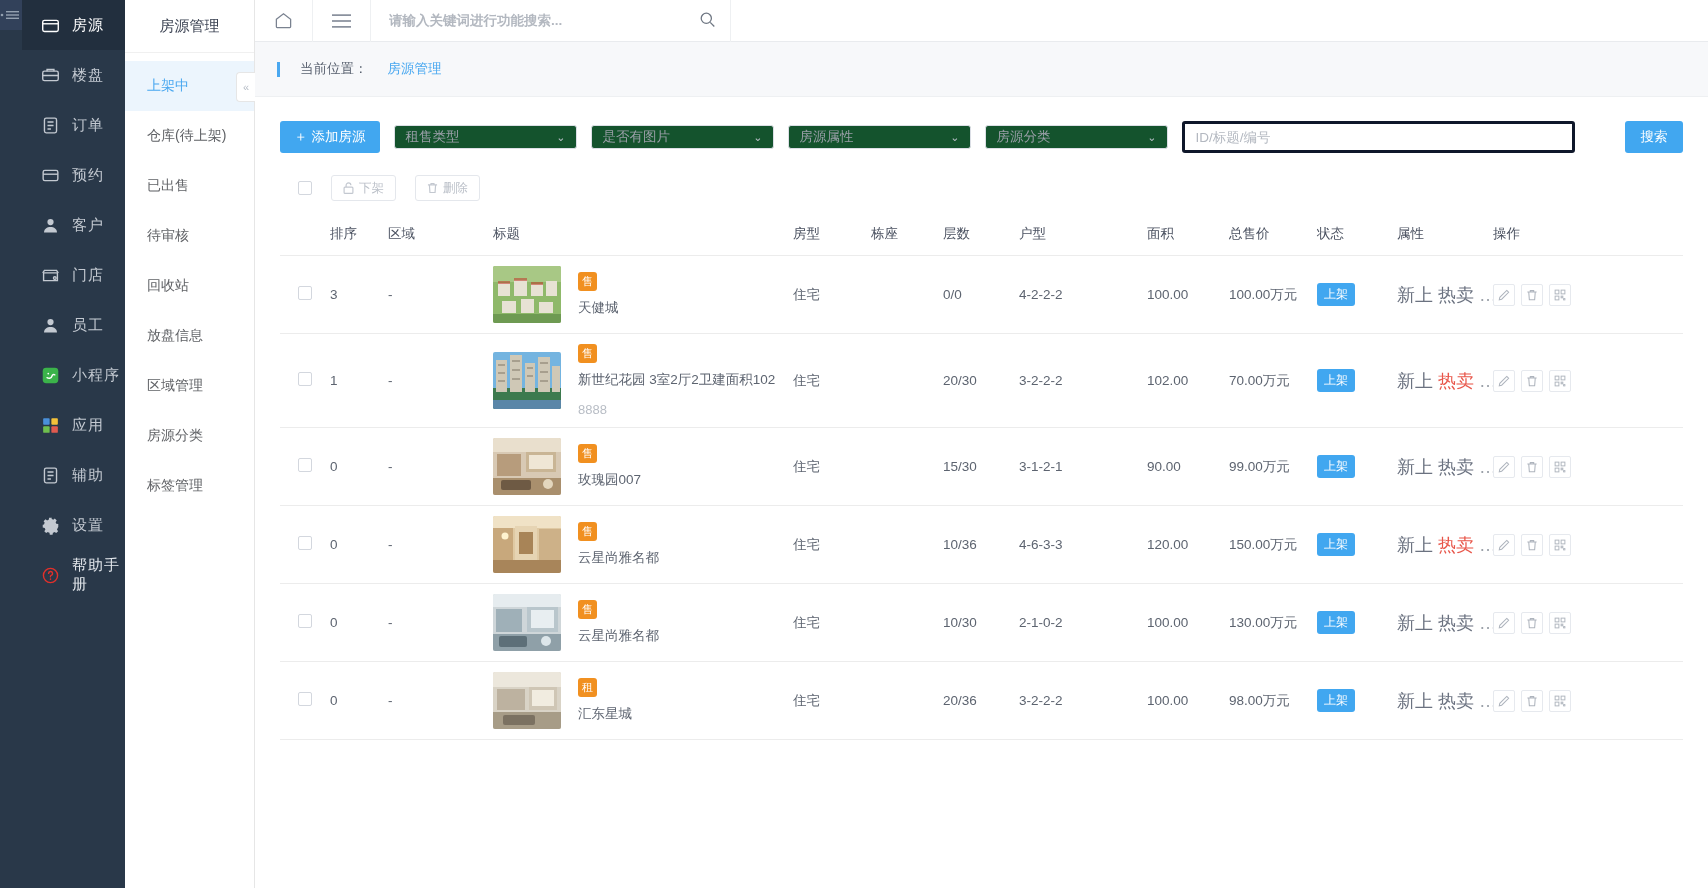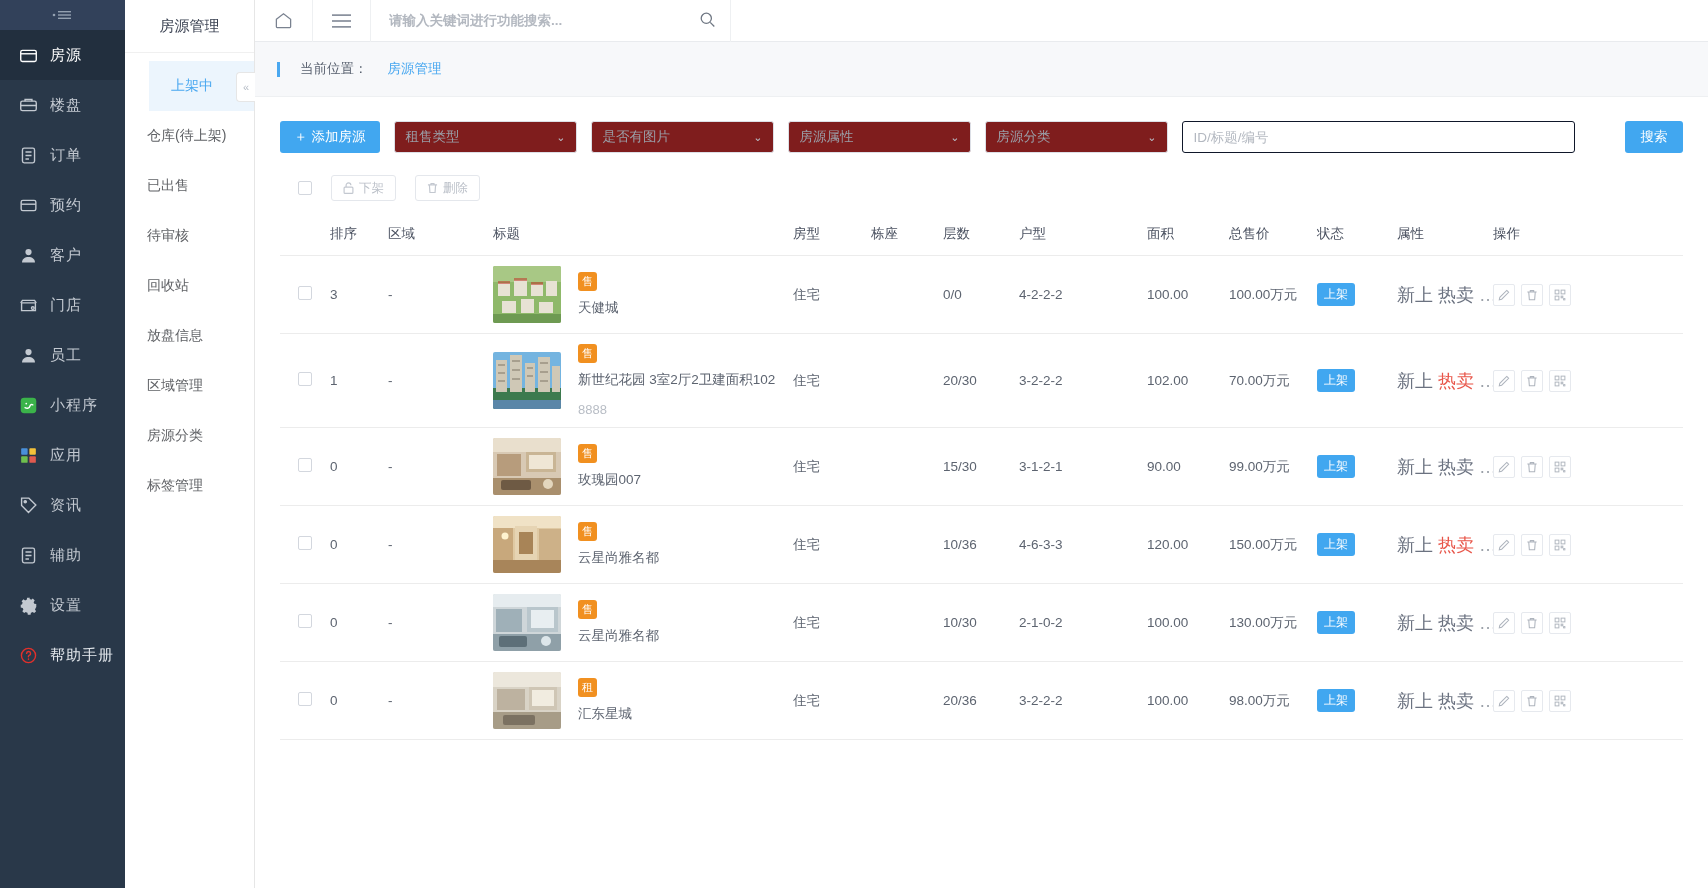--- a/index.html
+++ b/index.html
@@ -4,37 +4,37 @@
 <style>
   * { box-sizing: border-box; margin:0; padding:0; }
   html,body { width:1708px; height:888px; }
   body {
     font-family: "Liberation Sans", "DejaVu Sans", sans-serif;
     font-size:14px; color:#333; background:#fff; overflow:hidden;
   }
   .app { display:flex; width:1708px; height:888px; }
 
   
-  .sidebar { width:125px; background:#293849; flex:0 0 125px; display:flex; flex-direction:column; }
+  .sidebar { width:125px; background:#293849; flex:0 0 125px; display:flex; flex-direction:row; }
   .sb-collapse { height:30px; background:#32415a; display:flex; align-items:center; justify-content:center; color:#9aa6b5; font-size:13px; }
   .sb-collapse svg { display:block; }
   .sb-item { height:50px; display:flex; align-items:center; padding-left:18px; color:#c3c9d1; font-size:15px; gap:12px; cursor:pointer; }
   .sb-item.active { background:#222f3e; color:#fff; }
   .sb-item .ic { width:20px; height:20px; display:flex; align-items:center; justify-content:center; flex:0 0 20px; }
   .sb-item .ic svg { display:block; }
   .sb-item .lbl { letter-spacing:1px; }
   .sb-item.help { color:#d7dce2; }
   .sb-item.help .lbl { color:#e3e7ec; }
 
   
   .subnav { width:130px; flex:0 0 130px; background:#fff; border-right:1px solid #e6e6e6; position:relative; }
   .subnav-title { height:53px; display:flex; align-items:center; justify-content:center; font-size:15px; color:#3c4353; border-bottom:1px solid #f0f0f0; }
   .subnav-list { padding-top:8px; }
   .subnav-item { height:50px; display:flex; align-items:center; padding-left:22px; font-size:14px; color:#606266; cursor:pointer; }
-  .subnav-item.active { color:#4aa8f0; background:#ecf5fd;margin-left:24px; }
+  .subnav-item.active { color:#4aa8f0; background:#ecf5fd; }
   .collapse-tab {
     position:absolute; right:-1px; top:72px; width:19px; height:30px;
     background:#fff; border:1px solid #e6e6e6; border-right:none;
     border-radius:4px 0 0 4px; display:flex; align-items:center; justify-content:center;
     color:#b5bcc6; font-size:11px; cursor:pointer;
   }
 
   
   .main { flex:1; display:flex; flex-direction:column; min-width:0; background:#fff; }
   .topbar { height:42px; border-bottom:1px solid #e9ebee; display:flex; align-items:center; background:#fff; flex:0 0 42px; }
@@ -46,24 +46,24 @@
 
   .breadcrumb-bar { height:55px; background:#f7f8fa; display:flex; align-items:center; padding-left:22px; border-bottom:1px solid #eef0f2; flex:0 0 55px;}
   .bc-bar-inner { display:flex; align-items:center; gap:20px; }
   .bc-mark { width:3px; height:15px; background:#4aa8f0; display:inline-block; }
   .bc-text { font-size:13.5px; color:#5a6270; }
   .bc-link { font-size:13.5px; color:#4aa8f0; cursor:pointer; }
 
   .content { flex:1; padding:0 25px; overflow:hidden; background:#fff;}
   .filters { display:flex; align-items:center; padding:24px 0 16px 0; gap:14px; }
   .btn-add { background:#41a7f0; color:#fff; border:none; border-radius:3px; height:32px; padding:0 14px; font-size:13.5px; font-family:inherit; cursor:pointer; display:flex; align-items:center; gap:4px; }
-  .sel { position:relative; height:32px; border:1px solid #dcdfe6; border-radius:3px; display:flex; align-items:center; padding:0 28px 0 11px; font-size:13.5px; color:#9a9fa8; cursor:pointer; background:#7f1d1d; }
+  .sel { position:relative; height:24px; border:1px solid #dcdfe6; border-radius:3px; display:flex; align-items:center; padding:0 28px 0 11px; font-size:13.5px; color:#9a9fa8; cursor:pointer; background:#14532d; }
   .sel.w1 { width:183px; }
   .sel .chev { position:absolute; right:10px; color:#b9bec7; font-size:11px; }
-  .txt-input { height:32px; border:1px solid #0f172a; border-radius:3px; padding:0 11px; font-size:13.5px; font-family:inherit; color:#333; outline:none; flex:1; min-width:0; }
+  .txt-input { height:32px; border:3px solid #0f172a; border-radius:3px; padding:0 11px; font-size:13.5px; font-family:inherit; color:#333; outline:none; flex:1; min-width:0; }
   .txt-input::placeholder { color:#b3b8c0; }
   .btn-search { background:#41a7f0; color:#fff; border:none; border-radius:3px; height:32px; width:58px; font-size:13.5px; font-family:inherit; cursor:pointer;margin-left:36px; }
 
   .bulkbar { display:flex; align-items:center; gap:19px; padding:6px 0 12px 18px; }
   .chk { width:14px; height:14px; border:1px solid #d3d7de; border-radius:2px; background:#fff; cursor:pointer; display:inline-block; flex:0 0 14px;}
   .btn-ghost { height:26px; border:1px solid #e4e7ec; background:#fff; border-radius:3px; color:#bcc1c9; font-size:12.5px; font-family:inherit; padding:0 11px; display:flex; align-items:center; gap:5px; cursor:pointer; }
 
   
   table.grid { width:100%; border-collapse:collapse; table-layout:fixed; }
   table.grid th { font-weight:normal; color:#4a5160; font-size:13.5px; text-align:left; padding:12px 0; border-bottom:1px solid #ececec; }
@@ -190,29 +190,20 @@
         <div class="sb-item">
           <span class="ic">
             <svg width="19" height="19" viewBox="0 0 22 22">
               <rect x="2.5" y="2.5" width="7.5" height="7.5" rx="1" fill="#4a90d9"></rect>
               <rect x="12" y="2.5" width="7.5" height="7.5" rx="1" fill="#f3c13a"></rect>
               <rect x="2.5" y="12" width="7.5" height="7.5" rx="1" fill="#6fbf4e"></rect>
               <rect x="12" y="12" width="7.5" height="7.5" rx="1" fill="#e05a4f"></rect>
             </svg>
           </span>
           <span class="lbl">应用</span>
-        </div>
-        <div class="sb-item">
-          <span class="ic">
-            <svg width="19" height="19" viewBox="0 0 22 22" fill="none" stroke="currentColor" stroke-width="1.6">
-              <path d="M11.5 2.5 19.5 10.5 11 19 3 11V2.5z"></path>
-              <circle cx="7.2" cy="6.6" r="1.3" fill="currentColor"></circle>
-            </svg>
-          </span>
-          <span class="lbl">资讯</span>
         </div>
         <div class="sb-item">
           <span class="ic">
             <svg width="19" height="19" viewBox="0 0 22 22" fill="none" stroke="currentColor" stroke-width="1.6">
               <rect x="4" y="2.5" width="14" height="17" rx="2"></rect>
               <path d="M7.5 7h7M7.5 11h7M7.5 15h4"></path>
             </svg>
           </span>
           <span class="lbl">辅助</span>
         </div>

